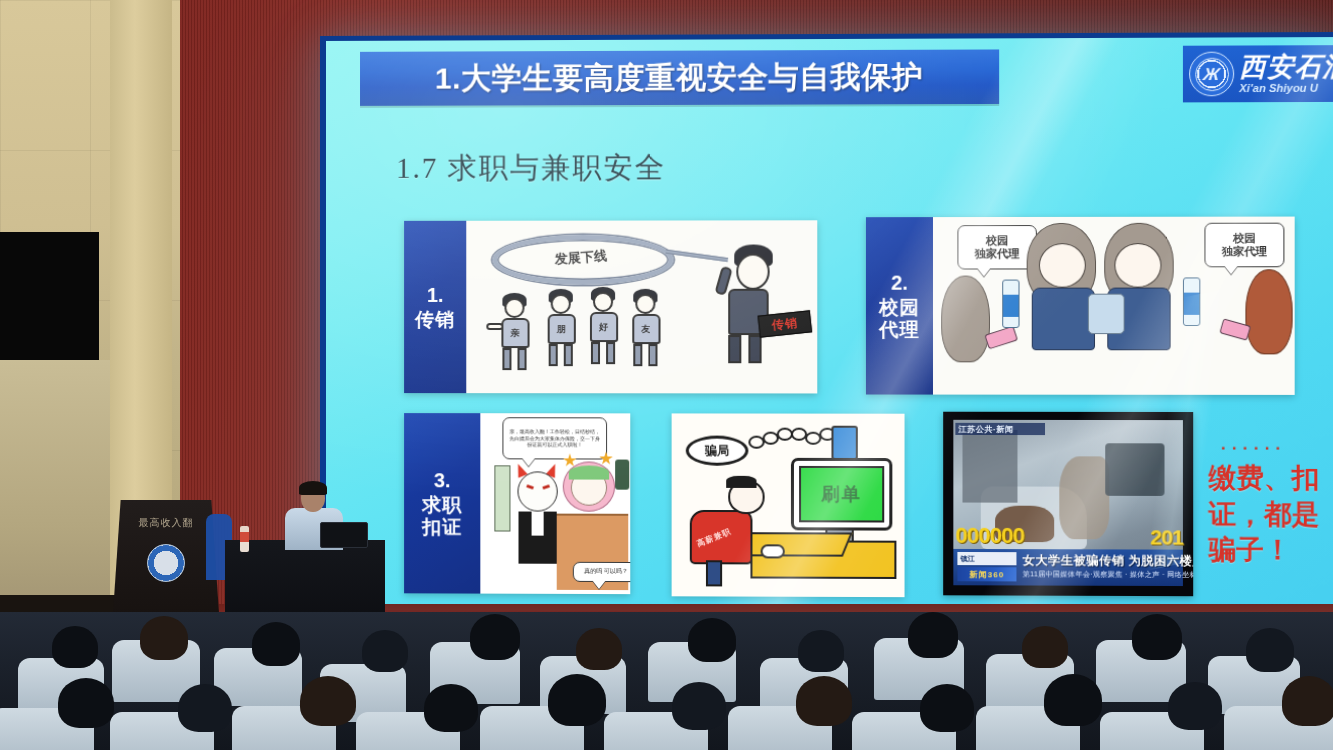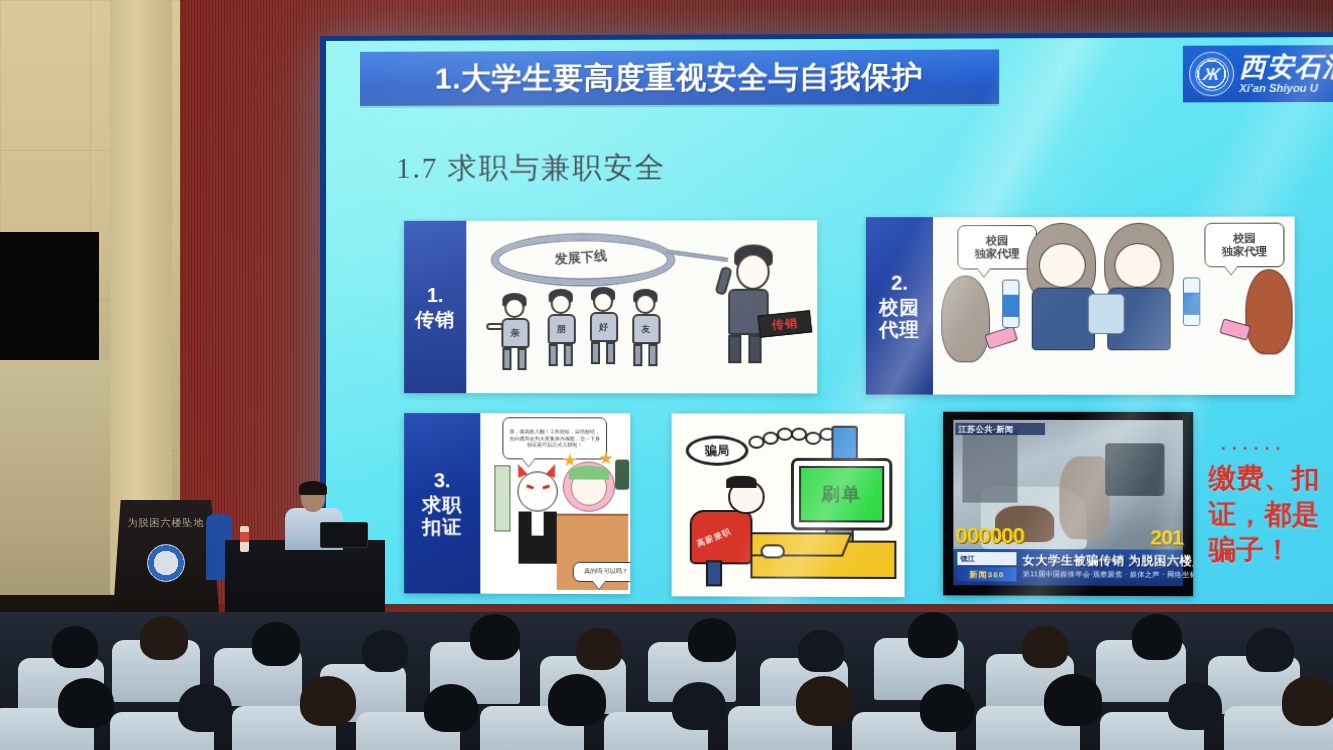--- a/index.html
+++ b/index.html
@@ -537,21 +537,21 @@
 
       <div class="slide-sheen"></div>
     </div>
   </div>
 
   <div class="stage-front-band"></div>
   <div class="stage-floor-glow"></div>
   <div class="dark-left-block"></div>
 
   <div class="podium">
-    <div class="podium-txt">为脱困六楼坠地</div>
+    <div class="podium-txt">最高收入翻</div>
     <div class="podium-seal"></div>
   </div>
   <div class="blue-person"></div>
   <div class="table"></div>
   <div class="speaker-body"></div>
   <div class="speaker-head"></div>
   <div class="speaker-hair"></div>
   <div class="laptop"></div>
   <div class="bottle-sm"></div>
 

